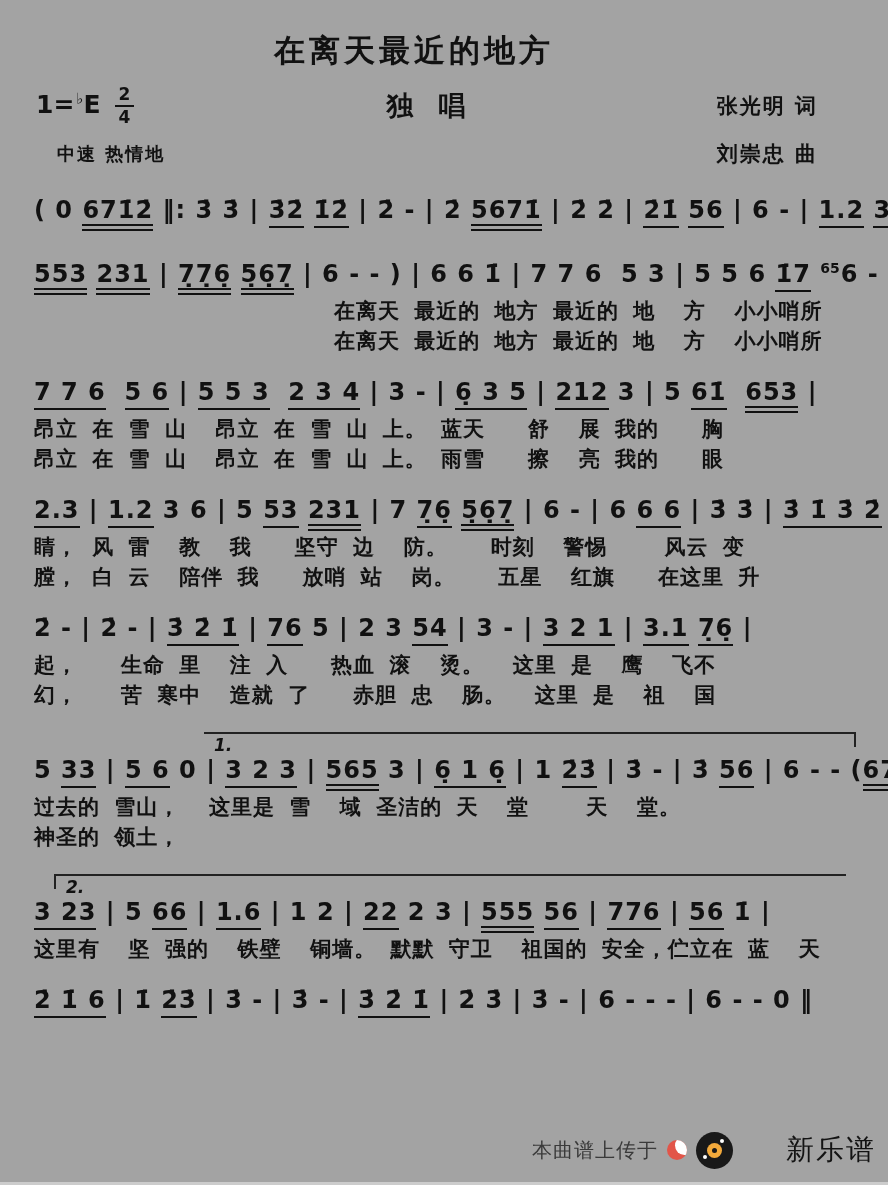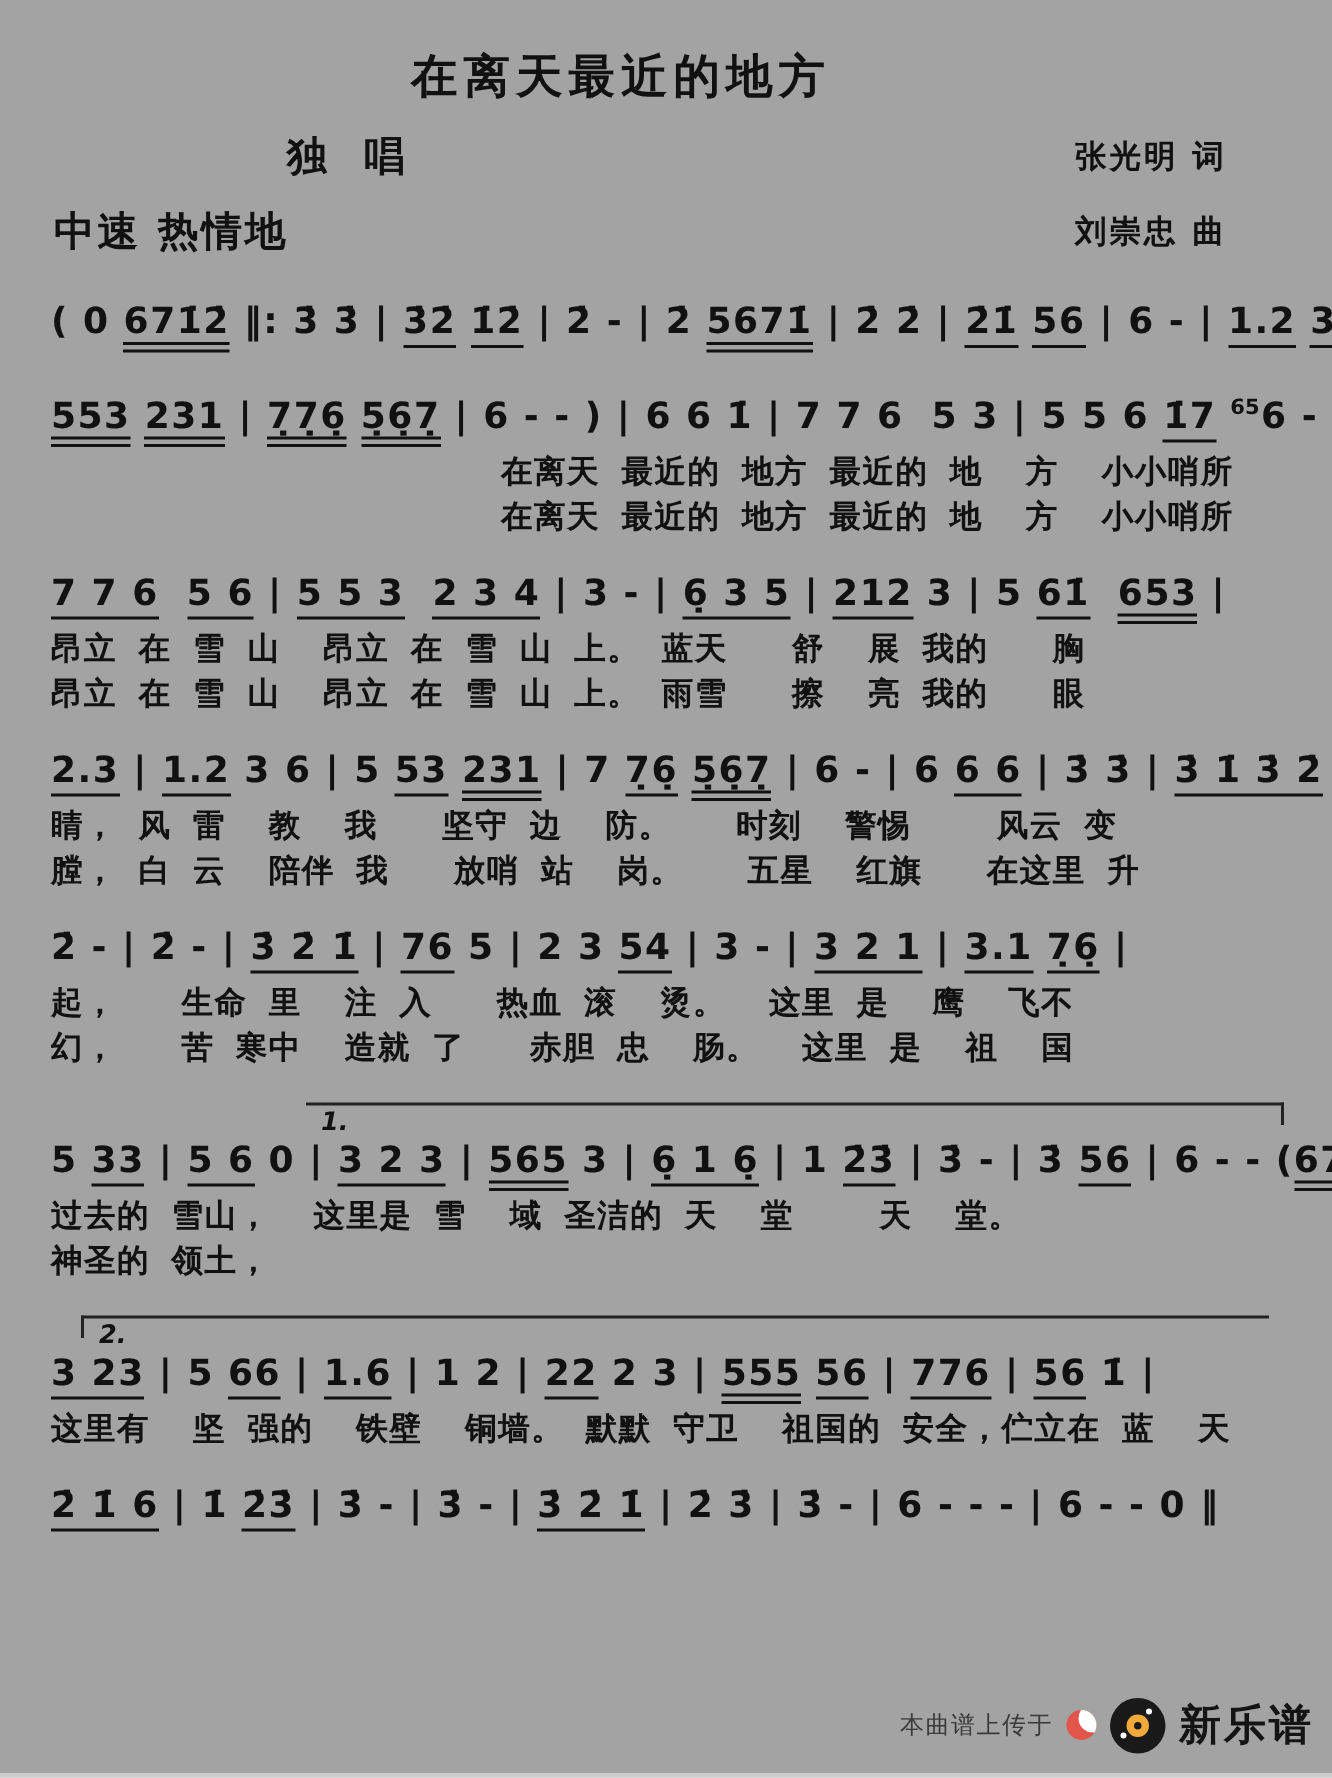--- a/index.html
+++ b/index.html
@@ -15,57 +15,58 @@
   .meta-row > div,.meta-row2 > div{flex:1;}
   .m-center{text-align:center;}
   .m-right{text-align:right;padding-right:34px;}
   .keysig{font-size:25px;font-weight:800;white-space:pre;}
   .flat{font-size:15px;font-weight:800;vertical-align:super;margin-left:2px;}
   .frac{display:inline-block;vertical-align:middle;margin-left:14px;text-align:center;font-size:17px;font-weight:800;line-height:1;}
   .ft{display:block;border-bottom:2.5px solid #111;padding:0 4px 2px 4px;}
   .fb{display:block;padding-top:2px;}
   .voice{font-size:27px;font-weight:700;white-space:pre;letter-spacing:2px;}
   .credit{font-size:21px;font-weight:700;letter-spacing:2px;white-space:pre;}
-  .tempo{font-size:27px;font-weight:700;letter-spacing:2px;white-space:pre;}
+  .tempo{font-size:18px;font-weight:700;letter-spacing:2px;white-space:pre;margin-left:21px;}
   
   .score{padding:6px 30px 0 34px;}
   .system{margin-top:14px;}
   .notation{font-size:24px;font-weight:800;line-height:44px;white-space:pre;letter-spacing:1px;}
   .tok{white-space:pre;}
   .u1{border-bottom:2.5px solid #111;padding-bottom:2px;}
   .u2{border-bottom:7px double #111;}
   .grace{font-size:14px;vertical-align:9px;letter-spacing:0;margin-right:1px;font-weight:800;}
   .lyric{font-size:21px;font-weight:700;line-height:30px;white-space:pre;letter-spacing:1px;word-spacing:6px;}
   .volta-row{position:relative;height:24px;}
   .volta{position:absolute;top:8px;height:13px;border-top:2px solid #222;}
   .volta.right{border-right:2px solid #222;}
   .volta.left{border-left:2px solid #222;}
   .volta-label{position:absolute;left:10px;top:1px;font-size:17px;font-weight:700;font-style:italic;}
   
   .footer{position:absolute;right:12px;bottom:16px;display:flex;align-items:center;gap:9px;}
-  .upload-note{font-size:16px;color:#3a3a3a;letter-spacing:1px;}
+  .upload-note{font-size:20px;color:#3a3a3a;letter-spacing:1px;}
   .crescent{width:20px;height:20px;border-radius:50%;background:#e25549;position:relative;overflow:hidden;display:inline-block;}
   .crescent::after{content:"";position:absolute;left:8px;top:-4px;width:19px;height:19px;border-radius:50%;background:#ffffff;}
   .record{width:37px;height:37px;border-radius:50%;background:#191919;display:inline-flex;align-items:center;justify-content:center;position:relative;}
   .record::before{content:"";position:absolute;width:4px;height:4px;border-radius:50%;background:#ffffff;left:7px;top:23px;box-shadow:17px -16px 0 #ffffff;}
   .record-center{width:15px;height:15px;border-radius:50%;background:#f2a93b;position:relative;}
   .record-center::after{content:"";position:absolute;left:5px;top:5px;width:5px;height:5px;border-radius:50%;background:#191919;}
-  .brand{font-size:28px;font-weight:700;letter-spacing:2px;color:#141414;}
+  .brand{font-size:28px;font-weight:400;letter-spacing:2px;color:#141414;margin-left:44px;}
   .bottom-rule{position:absolute;left:0;bottom:0;width:100%;height:3px;background:#cccccc;}
 </style>
 </head>
 <body>
 
 <div class="page">
 
   <div class="header">
     <div class="title-row">
       <span class="title">在离天最近的地方</span>
     </div>
     <div class="meta-row">
+      <div class="keysig"><span>1=</span><span class="flat">♭</span><span>E</span><span class="frac"><span class="ft">2</span><span class="fb">4</span></span></div>
       <div class="m-center voice">独  唱</div>
       <div class="m-right credit">张光明 词</div>
     </div>
     <div class="meta-row2">
       <div class="tempo">中速 热情地</div>
       <div class="m-center"></div>
       <div class="m-right credit">刘崇忠 曲</div>
     </div>
   </div>
 

